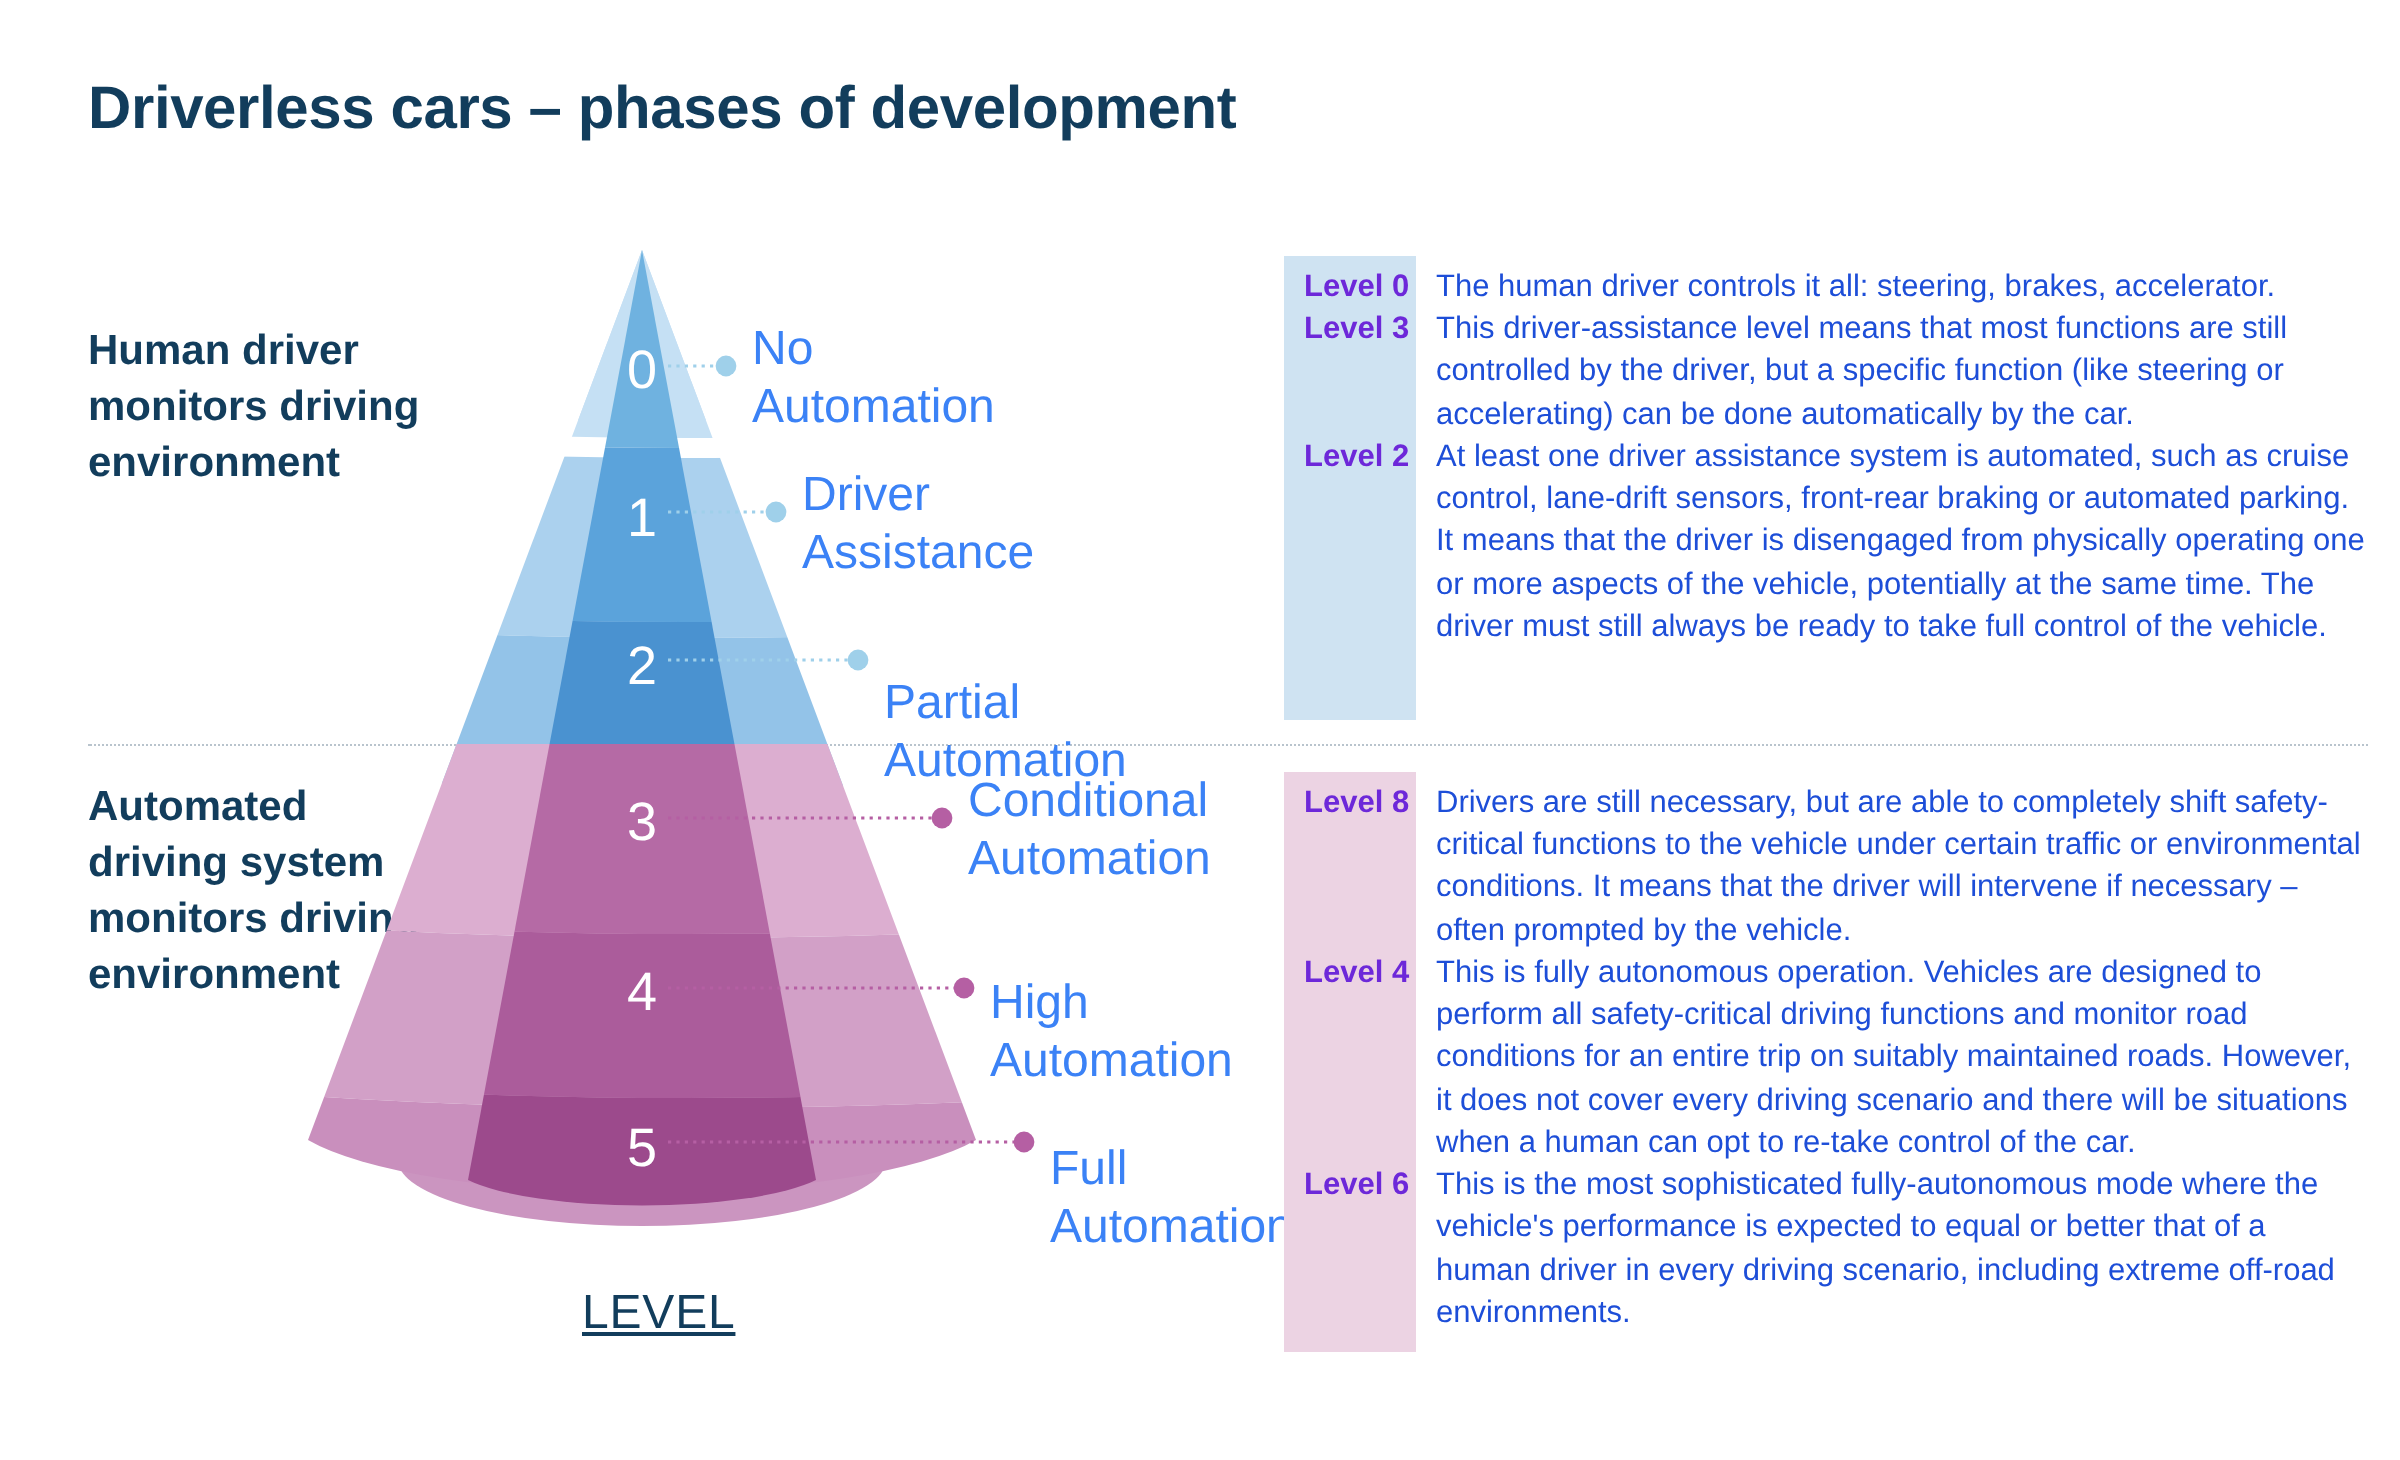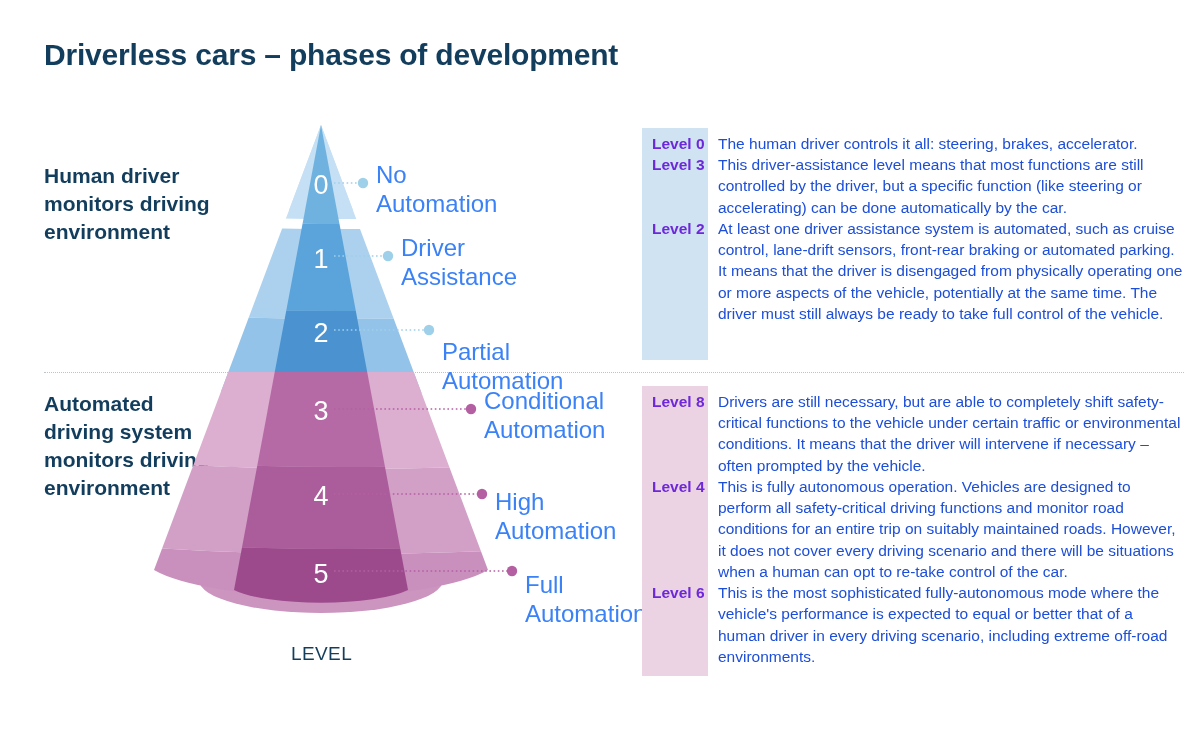--- a/index.html
+++ b/index.html
@@ -29,21 +29,21 @@
     border-top:1px dotted #b9c4cd;
   }
 
   svg#cone{position:absolute;left:0;top:0;width:700px;height:730px;}
 
   .lvlnum{
     fill:#ffffff;font-family:"Liberation Sans",sans-serif;
     font-size:27px;font-weight:normal;text-anchor:middle;
   }
   .levelcap{
-    position:absolute;font-size:19px;color:#123d5c;letter-spacing:.4px;
+    position:absolute;font-size:24px;color:#123d5c;letter-spacing:.4px;text-decoration:underline;
   }
   #level-caption{left:275px;top:643px;}
 
   .callout{
     position:absolute;font-size:24px;line-height:1.22;color:#3b82f6;
     white-space:pre-line;
   }
 
   .panel{
     position:absolute;

